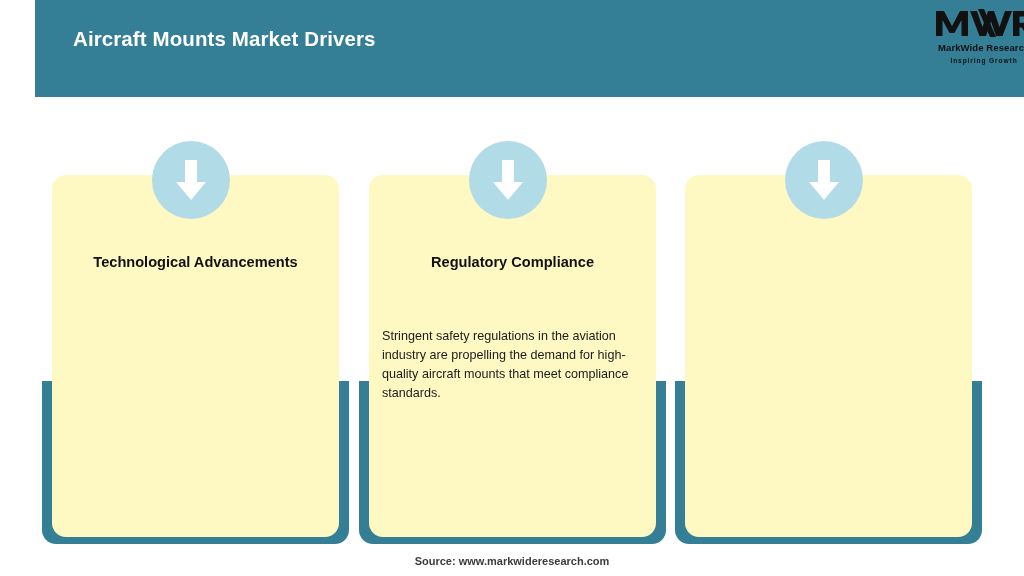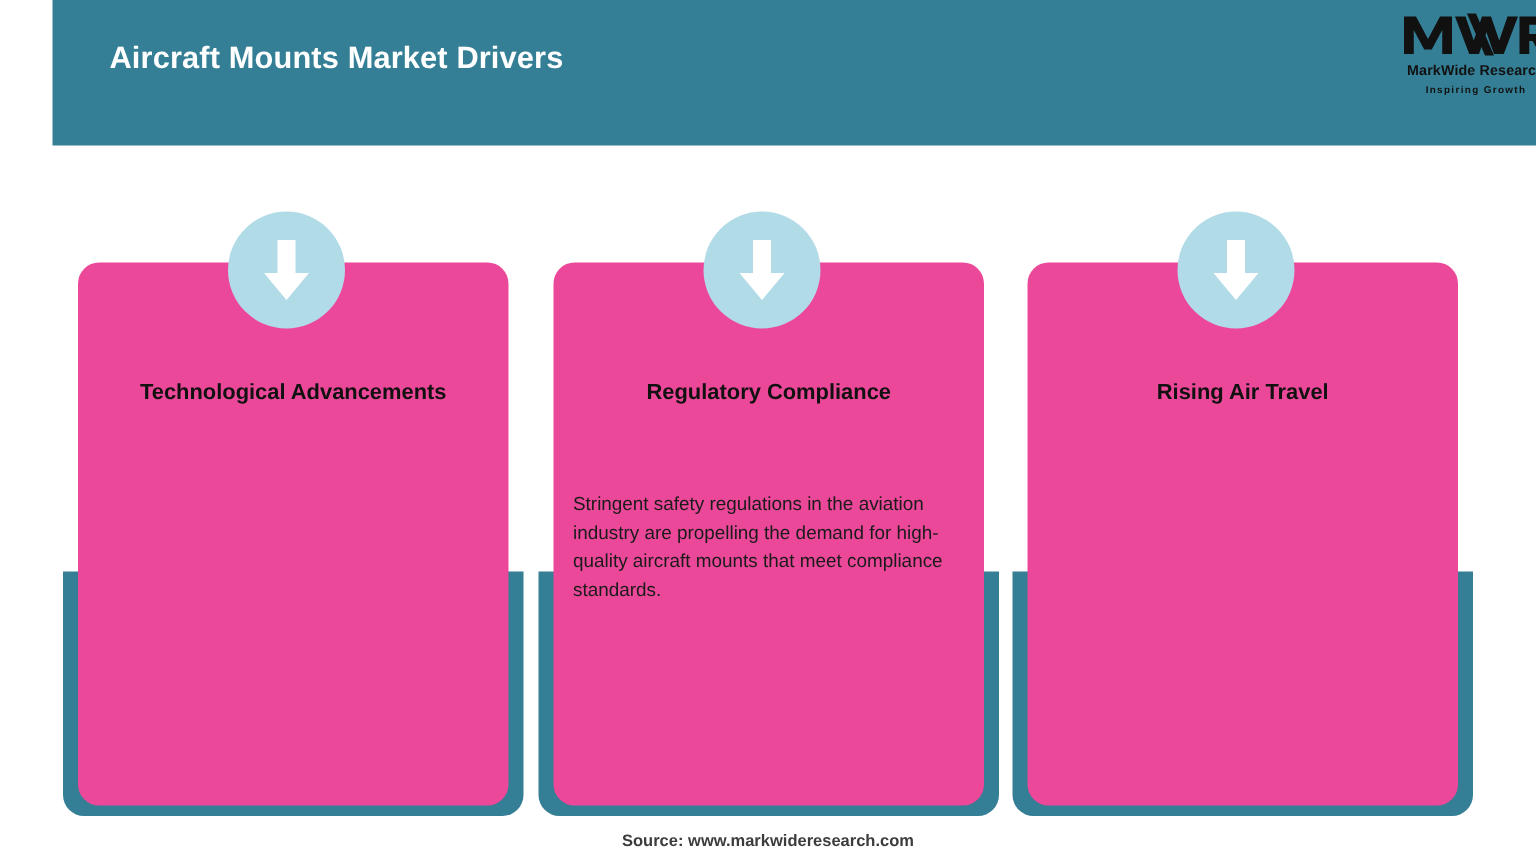--- a/index.html
+++ b/index.html
@@ -79,21 +79,21 @@
     border-radius:0 0 14px 14px;
   }
 
   
   .card {
     position:absolute;
     left:0;
     top:175px;
     width:287px;
     height:362px;
-    background:#ec4899;
+    background:#fef9c3;
     border-radius:14px;
   }
 
   .card-title {
     position:absolute;
     left:10px; right:10px;
     top:78px;
     text-align:center;
     font-size:14.6px;
     font-weight:bold;
@@ -193,21 +193,20 @@
       <div class="icon-circle">
         <svg width="34" height="44" viewBox="0 0 34 44">
           <polygon points="11,2 23,2 23,24 32,24 17,42 2,24 11,24" fill="#ffffff"></polygon>
         </svg>
       </div>
     </div>
 
     <div class="card-group g2">
       <div class="backing"></div>
       <div class="card">
-        <div class="card-title">Rising Air Travel</div>
       </div>
       <div class="icon-circle">
         <svg width="34" height="44" viewBox="0 0 34 44">
           <polygon points="11,2 23,2 23,24 32,24 17,42 2,24 11,24" fill="#ffffff"></polygon>
         </svg>
       </div>
     </div>
 
   </div>
 

